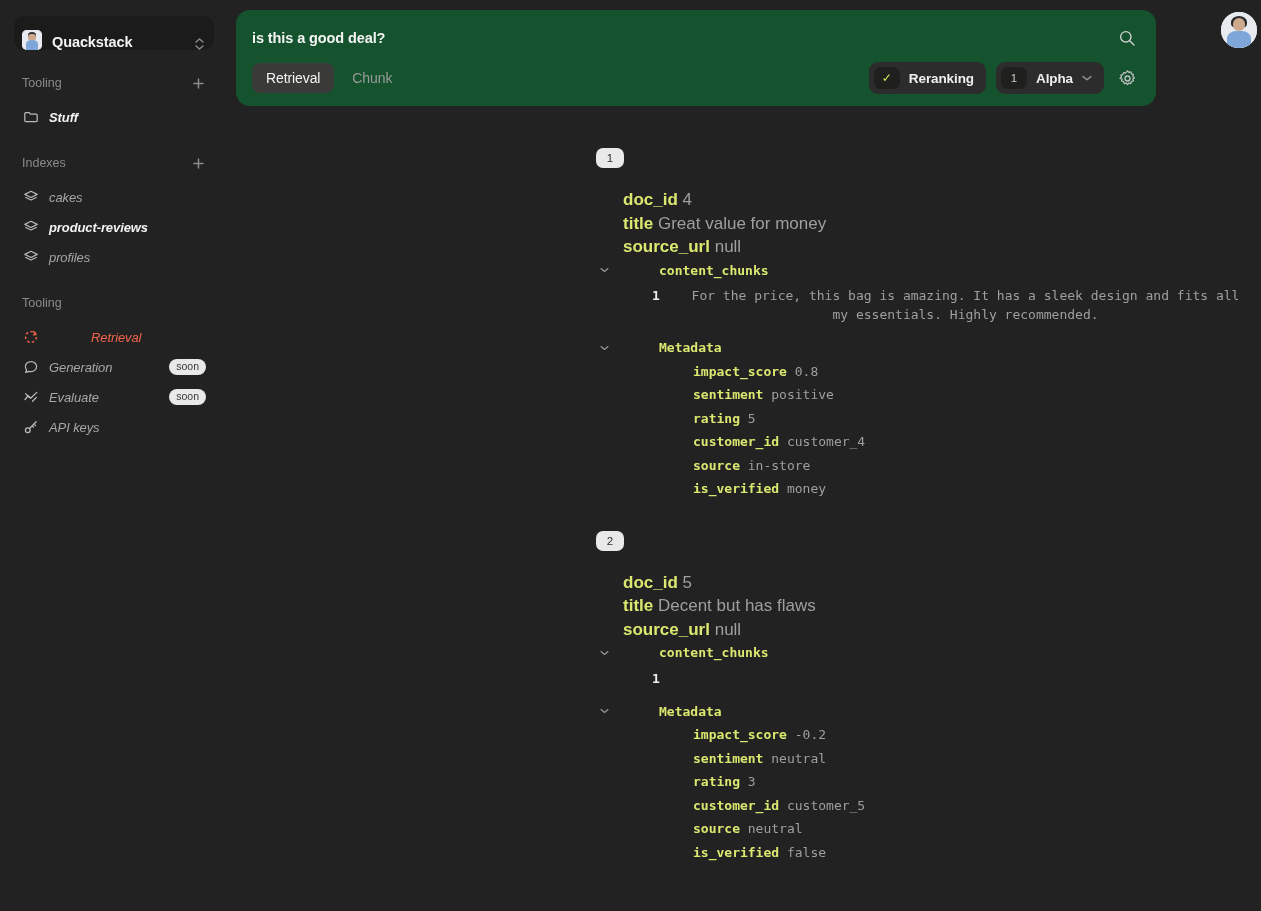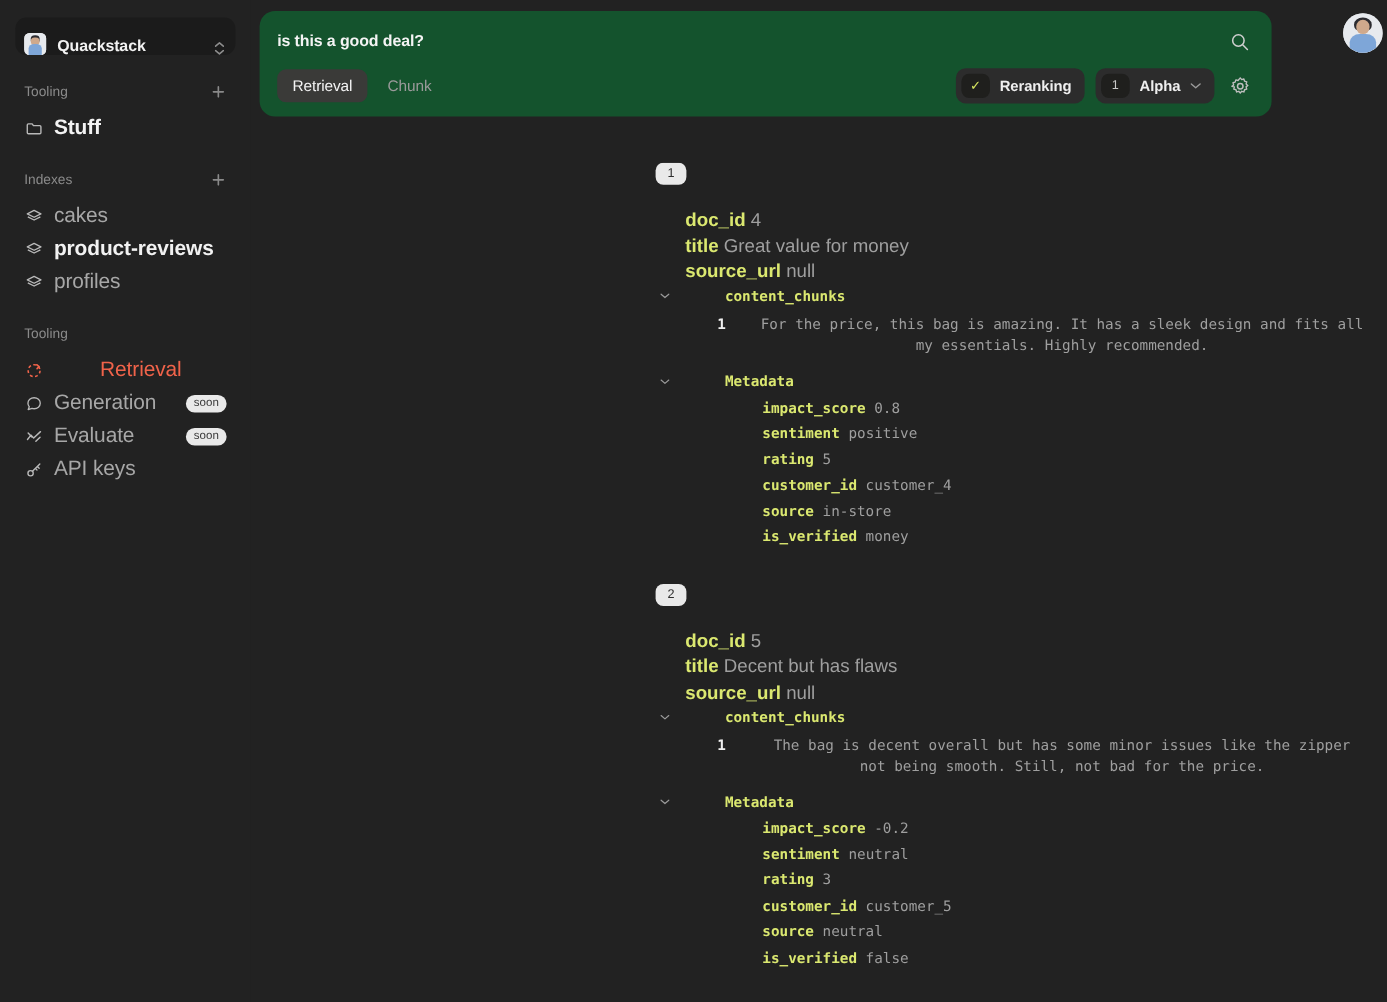--- a/index.html
+++ b/index.html
@@ -62,22 +62,23 @@
     padding: 0 8px;
     border-radius: 7px;
     cursor: pointer;
   }
   .nav-item .ico {
     width: 17px; height: 17px; flex: 0 0 17px;
     display: flex; align-items: center; justify-content: center;
     color: #b9b9b9;
   }
   .nav-item .txt {
-    font-size: 19px; color: #a7a7a7; letter-spacing: -0.1px;
+    font-size: 13px; color: #a7a7a7; letter-spacing: -0.1px;
     flex: 1;
+    font-style: italic;
   }
   .nav-item.strong .txt { color: #f2f2f2; font-weight: 700; }
   .nav-item.active .txt { color: #f0634a; font-weight: 400; margin-left: 42px; }
   .nav-item.active .ico { color: #f0634a; }
   .soon-badge {
     background: #e9e9e9; color: #3a3a3a;
     font-size: 10.5px; border-radius: 9px;
     padding: 2px 7px 3px 7px; line-height: 1;
     font-weight: 400;
   }
@@ -543,21 +544,20 @@
         <span class="caret">
           <svg width="9" height="6" viewBox="0 0 9 6" style="vertical-align:middle">
               <path d="M1 1.5L4.5 4.5L8 1.5" stroke="currentColor" stroke-width="1.1" fill="none" stroke-linecap="round" stroke-linejoin="round"></path>
             </svg>
         </span>
         <span class="gname">content_chunks</span>
       </div>
 
       <div class="chunk">
         <span class="cidx">1</span>
-        <span class="ctext">The bag is decent overall but has some minor issues like the zipper not being smooth. Still, not bad for the price.</span>
       </div>
 
       <div class="group-gap"></div>
 
       <div class="grouprow">
         <span class="caret">
           <svg width="9" height="6" viewBox="0 0 9 6" style="vertical-align:middle">
               <path d="M1 1.5L4.5 4.5L8 1.5" stroke="currentColor" stroke-width="1.1" fill="none" stroke-linecap="round" stroke-linejoin="round"></path>
             </svg>
         </span>

